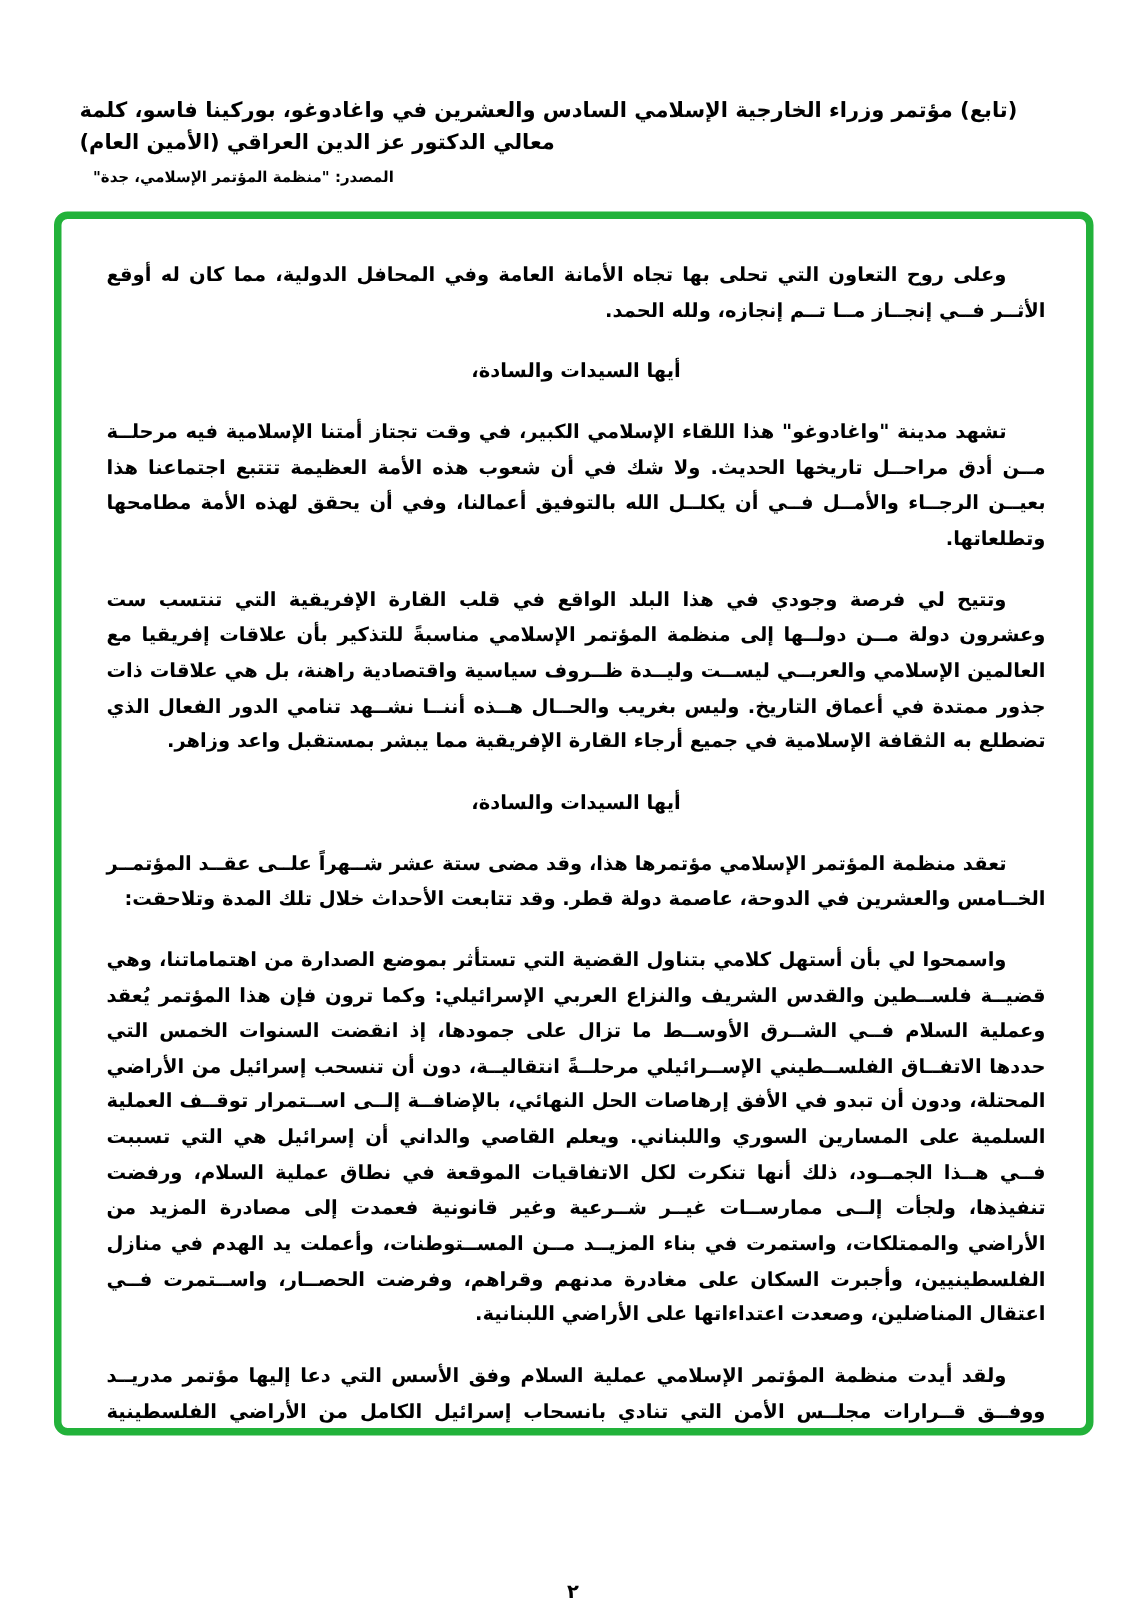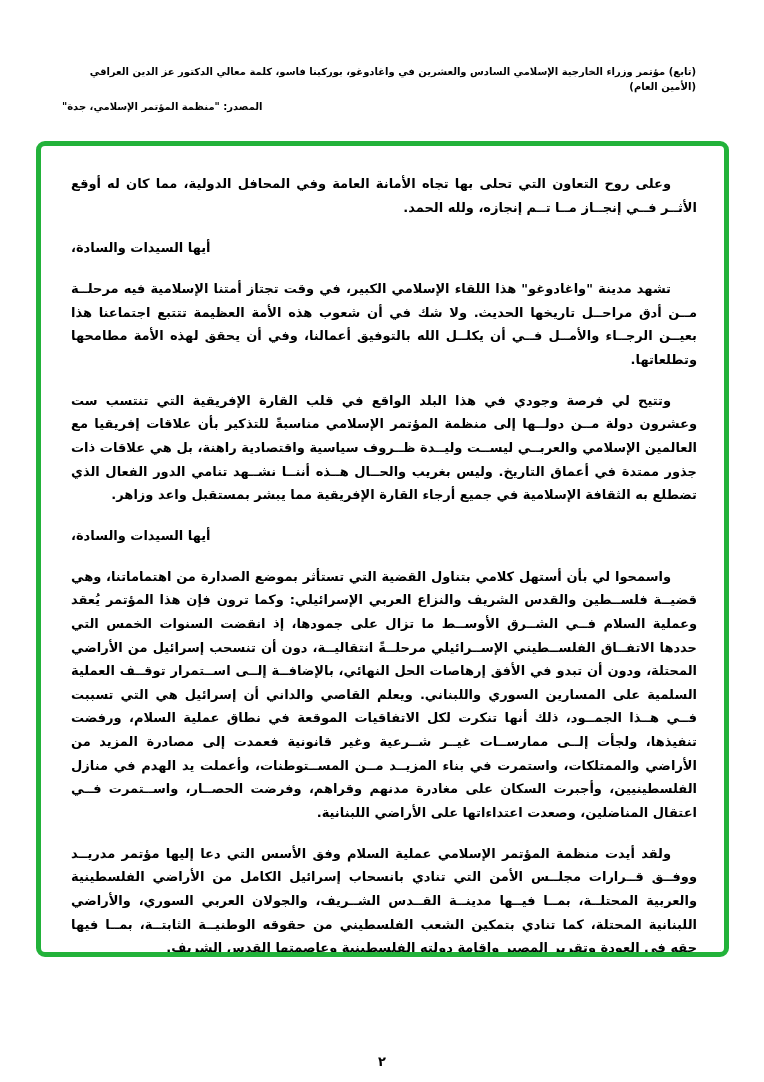--- a/index.html
+++ b/index.html
@@ -14,25 +14,25 @@
     overflow: hidden;
   }
   .header {
     position: absolute;
     top: 64px;
     left: 0;
     right: 0;
     direction: rtl;
   }
   .header-line1 {
-    text-align: right;
-    font-size: 10px;
+    text-align: left;
+    font-size: 14px;
     font-weight: bold;
     line-height: 1.5;
-    padding: 0 68px;
+    padding: 0 53px;
   }
   .header-line2 {
     margin-top: 7px;
     direction: rtl;
     text-align: left;
     padding-left: 62px;
     font-size: 10px;
     font-weight: bold;
   }
   .content-frame {
@@ -53,21 +53,21 @@
     font-weight: bold;
     line-height: 1.82;
     text-align: justify;
     text-indent: 26px;
     margin: 0 0 17px 0;
   }
   .salut {
     font-size: 13px;
     font-weight: bold;
     line-height: 1.82;
-    text-align: left;
+    text-align: center;
     margin: 0 0 17px 0;
   }
   .page-number {
     position: absolute;
     top: 1054px;
     left: 0;
     right: 0;
     text-align: center;
     font-size: 13px;
     font-weight: bold;
@@ -82,19 +82,20 @@
     <div class="header-line1">(تابع) مؤتمر وزراء الخارجية الإسلامي السادس والعشرين في واغادوغو، بوركينا فاسو، كلمة معالي الدكتور عز الدين العراقي (الأمين العام)</div>
     <div class="header-line2">المصدر:  "منظمة المؤتمر الإسلامي، جدة"</div>
   </div>
 
   <div class="content-frame">
     <p class="para">وعلى روح التعاون التي تحلى بها تجاه الأمانة العامة وفي المحافل الدولية، مما كان له أوقع الأثــر فــي إنجــاز مــا تــم إنجازه، ولله الحمد.</p>
     <p class="salut">أيها السيدات والسادة،</p>
     <p class="para">تشهد مدينة "واغادوغو" هذا اللقاء الإسلامي الكبير، في وقت تجتاز أمتنا الإسلامية فيه مرحلــة مــن أدق مراحــل تاريخها الحديث. ولا شك في أن شعوب هذه الأمة العظيمة تتتبع اجتماعنا هذا بعيــن الرجــاء والأمــل فــي أن يكلــل الله بالتوفيق أعمالنا، وفي أن يحقق لهذه الأمة مطامحها وتطلعاتها.</p>
     <p class="para">وتتيح لي فرصة وجودي في هذا البلد الواقع في قلب القارة الإفريقية التي تنتسب ست وعشرون دولة مــن دولــها إلى منظمة المؤتمر الإسلامي مناسبةً للتذكير بأن علاقات إفريقيا مع العالمين الإسلامي والعربــي ليســت وليــدة ظــروف سياسية واقتصادية راهنة، بل هي علاقات ذات جذور ممتدة في أعماق التاريخ. وليس بغريب والحــال هــذه أننــا نشــهد تنامي الدور الفعال الذي تضطلع به الثقافة الإسلامية في جميع أرجاء القارة الإفريقية مما يبشر بمستقبل واعد وزاهر.</p>
     <p class="salut">أيها السيدات والسادة،</p>
+    <p class="para">تعقد منظمة المؤتمر الإسلامي مؤتمرها هذا، وقد مضى ستة عشر شــهراً علــى عقــد المؤتمــر الخــامس والعشرين في الدوحة، عاصمة دولة قطر. وقد تتابعت الأحداث خلال تلك المدة وتلاحقت:</p>
     <p class="para">واسمحوا لي بأن أستهل كلامي بتناول القضية التي تستأثر بموضع الصدارة من اهتماماتنا، وهي قضيــة فلســطين والقدس الشريف والنزاع العربي الإسرائيلي: وكما ترون فإن هذا المؤتمر يُعقد وعملية السلام فــي الشــرق الأوســط ما تزال على جمودها، إذ انقضت السنوات الخمس التي حددها الاتفــاق الفلســطيني الإســرائيلي مرحلــةً انتقاليــة، دون أن تنسحب إسرائيل من الأراضي المحتلة، ودون أن تبدو في الأفق إرهاصات الحل النهائي، بالإضافــة إلــى اســتمرار توقــف العملية السلمية على المسارين السوري واللبناني. ويعلم القاصي والداني أن إسرائيل هي التي تسببت فــي هــذا الجمــود، ذلك أنها تنكرت لكل الاتفاقيات الموقعة في نطاق عملية السلام، ورفضت تنفيذها، ولجأت إلــى ممارســات غيــر شــرعية وغير قانونية فعمدت إلى مصادرة المزيد من الأراضي والممتلكات، واستمرت في بناء المزيــد مــن المســتوطنات، وأعملت يد الهدم في منازل الفلسطينيين، وأجبرت السكان على مغادرة مدنهم وقراهم، وفرضت الحصــار، واســتمرت فــي اعتقال المناضلين، وصعدت اعتداءاتها على الأراضي اللبنانية.</p>
     <p class="para">ولقد أيدت منظمة المؤتمر الإسلامي عملية السلام وفق الأسس التي دعا إليها مؤتمر مدريــد ووفــق قــرارات مجلــس الأمن التي تنادي بانسحاب إسرائيل الكامل من الأراضي الفلسطينية والعربية المحتلــة، بمــا فيــها مدينــة القــدس الشــريف، والجولان العربي السوري، والأراضي اللبنانية المحتلة، كما تنادي بتمكين الشعب الفلسطيني من حقوقه الوطنيــة الثابتــة، بمــا فيها حقه في العودة وتقرير المصير وإقامة دولته الفلسطينية وعاصمتها القدس الشريف.</p>
   </div>
 
   <div class="page-number">٢</div>
 
 </div>
 
 </body></html>

